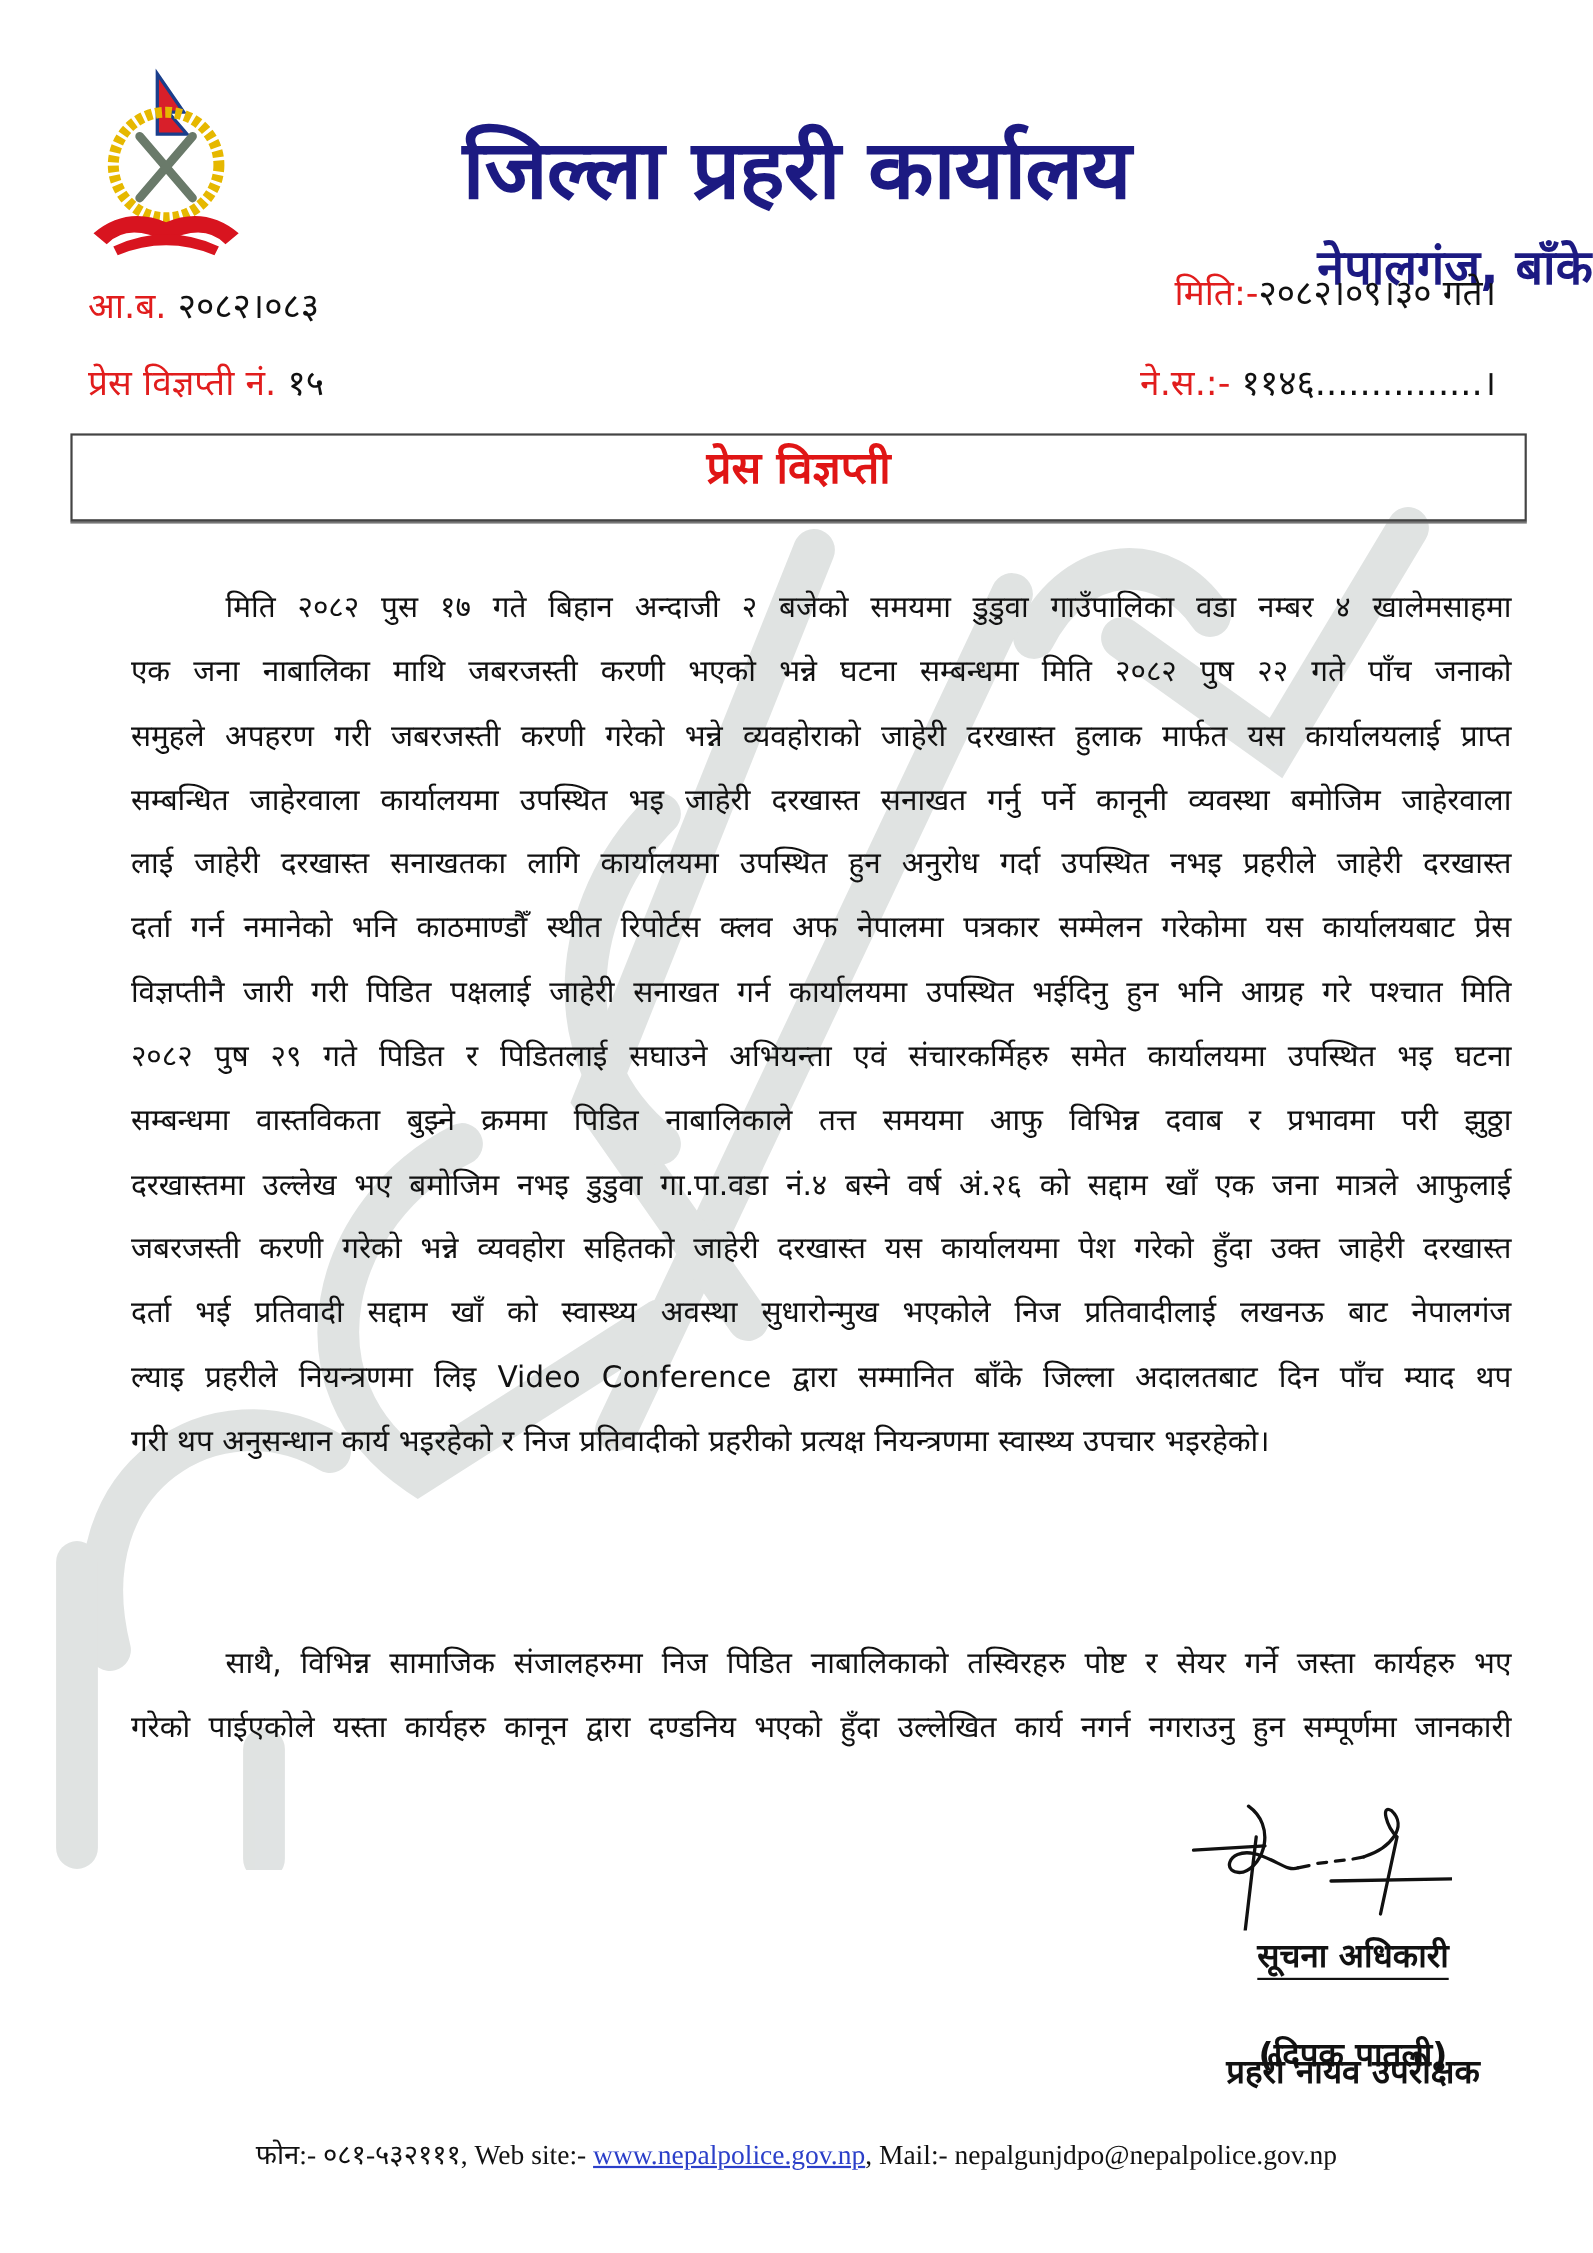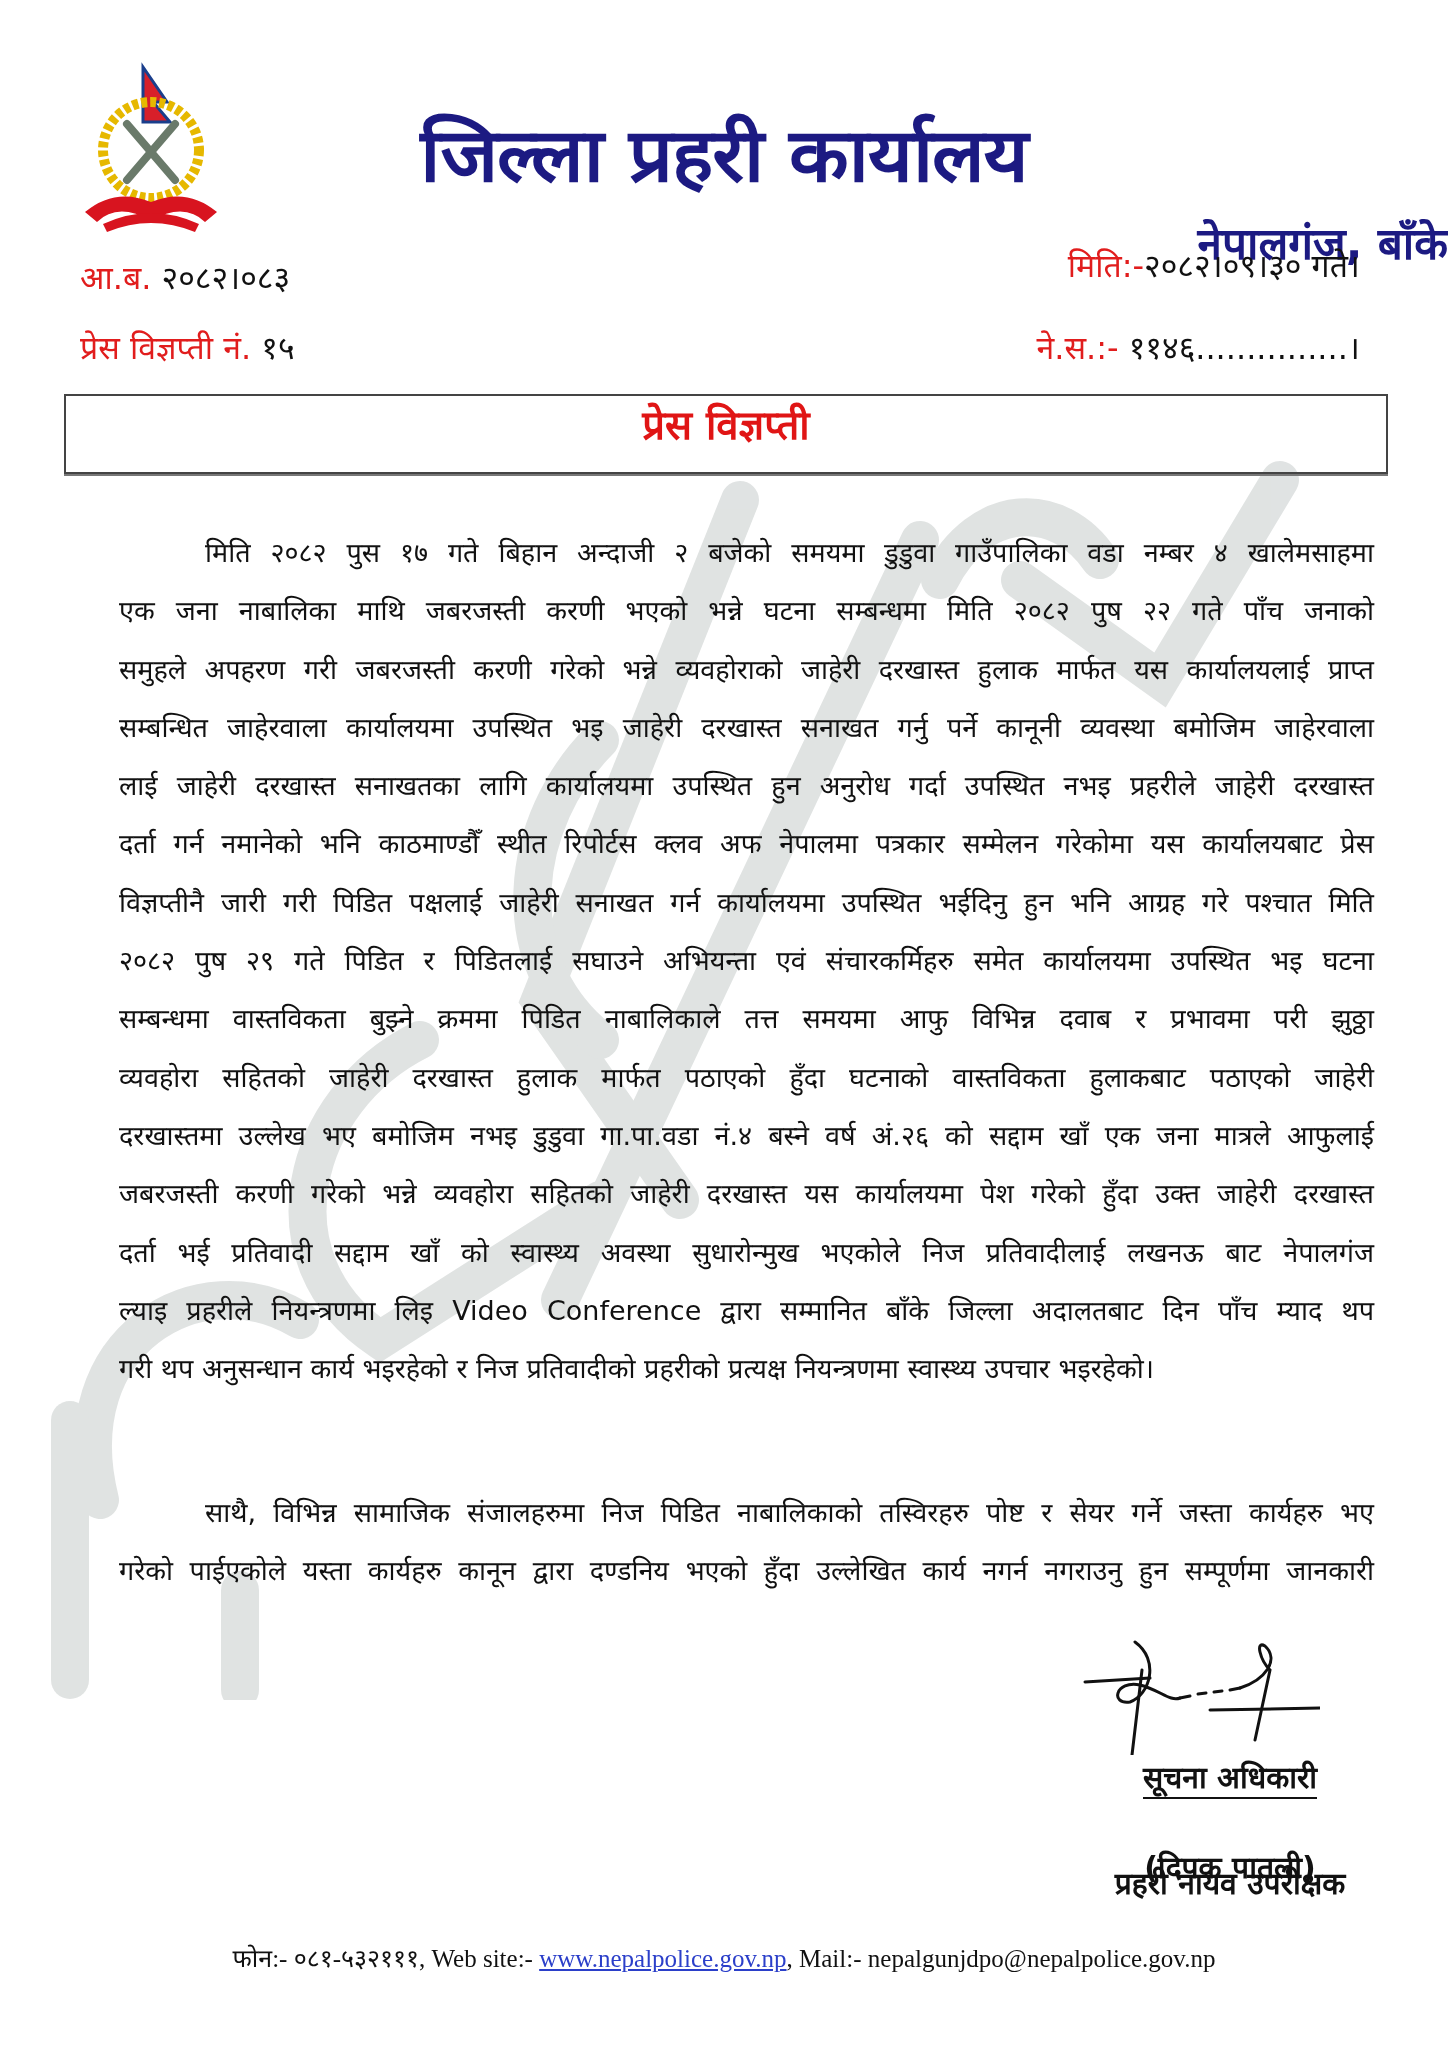--- a/index.html
+++ b/index.html
@@ -90,21 +90,20 @@
 <div class="abs body-text p1">
   <div class="line indent">मिति २०८२ पुस १७ गते बिहान अन्दाजी २ बजेको समयमा डुडुवा गाउँपालिका वडा नम्बर ४ खालेमसाहमा</div>
   <div class="line">एक जना नाबालिका माथि जबरजस्ती करणी भएको भन्ने घटना सम्बन्धमा मिति २०८२ पुष २२ गते पाँच जनाको</div>
   <div class="line">समुहले अपहरण गरी जबरजस्ती करणी गरेको भन्ने व्यवहोराको जाहेरी दरखास्त हुलाक मार्फत यस कार्यालयलाई प्राप्त</div>
   <div class="line">सम्बन्धित  जाहेरवाला कार्यालयमा उपस्थित भइ जाहेरी दरखास्त सनाखत गर्नु पर्ने कानूनी व्यवस्था बमोजिम जाहेरवाला</div>
   <div class="line">लाई जाहेरी दरखास्त सनाखतका लागि कार्यालयमा उपस्थित हुन अनुरोध गर्दा उपस्थित नभइ प्रहरीले जाहेरी दरखास्त</div>
   <div class="line">दर्ता गर्न नमानेको भनि काठमाण्डौँ स्थीत रिपोर्टस क्लव अफ नेपालमा पत्रकार सम्मेलन गरेकोमा यस कार्यालयबाट प्रेस</div>
   <div class="line">विज्ञप्तीनै जारी गरी पिडित पक्षलाई जाहेरी सनाखत गर्न कार्यालयमा उपस्थित भईदिनु हुन भनि आग्रह गरे पश्चात मिति</div>
   <div class="line">२०८२ पुष २९ गते पिडित र पिडितलाई सघाउने अभियन्ता एवं संचारकर्मिहरु समेत कार्यालयमा उपस्थित भइ घटना</div>
   <div class="line">सम्बन्धमा वास्तविकता बुझ्ने क्रममा पिडित नाबालिकाले तत्त समयमा आफु विभिन्न दवाब र प्रभावमा परी झुठ्ठा</div>
-  <div class="line">व्यवहोरा सहितको जाहेरी दरखास्त हुलाक मार्फत पठाएको हुँदा घटनाको वास्तविकता हुलाकबाट पठाएको जाहेरी</div>
   <div class="line">दरखास्तमा उल्लेख भए बमोजिम नभइ डुडुवा गा.पा.वडा नं.४ बस्ने वर्ष अं.२६ को सद्दाम खाँ एक जना मात्रले आफुलाई</div>
   <div class="line">जबरजस्ती करणी गरेको भन्ने व्यवहोरा सहितको जाहेरी दरखास्त यस कार्यालयमा पेश गरेको हुँदा उक्त जाहेरी दरखास्त</div>
   <div class="line">दर्ता भई प्रतिवादी सद्दाम खाँ को स्वास्थ्य अवस्था सुधारोन्मुख भएकोले निज प्रतिवादीलाई लखनऊ बाट नेपालगंज</div>
   <div class="line">ल्याइ प्रहरीले नियन्त्रणमा लिइ Video Conference द्वारा सम्मानित बाँके जिल्ला अदालतबाट दिन पाँच म्याद थप</div>
   <div class="line last">गरी थप अनुसन्धान कार्य भइरहेको र निज प्रतिवादीको प्रहरीको प्रत्यक्ष नियन्त्रणमा स्वास्थ्य उपचार भइरहेको।</div>
 </div>
 
 <div class="abs body-text p2">
   <div class="line indent">साथै, विभिन्न सामाजिक संजालहरुमा निज पिडित नाबालिकाको तस्विरहरु पोष्ट र सेयर गर्ने जस्ता कार्यहरु भए</div>
   <div class="line">गरेको पाईएकोले यस्ता कार्यहरु कानून द्वारा दण्डनिय भएको हुँदा उल्लेखित कार्य नगर्न नगराउनु हुन सम्पूर्णमा जानकारी</div>

